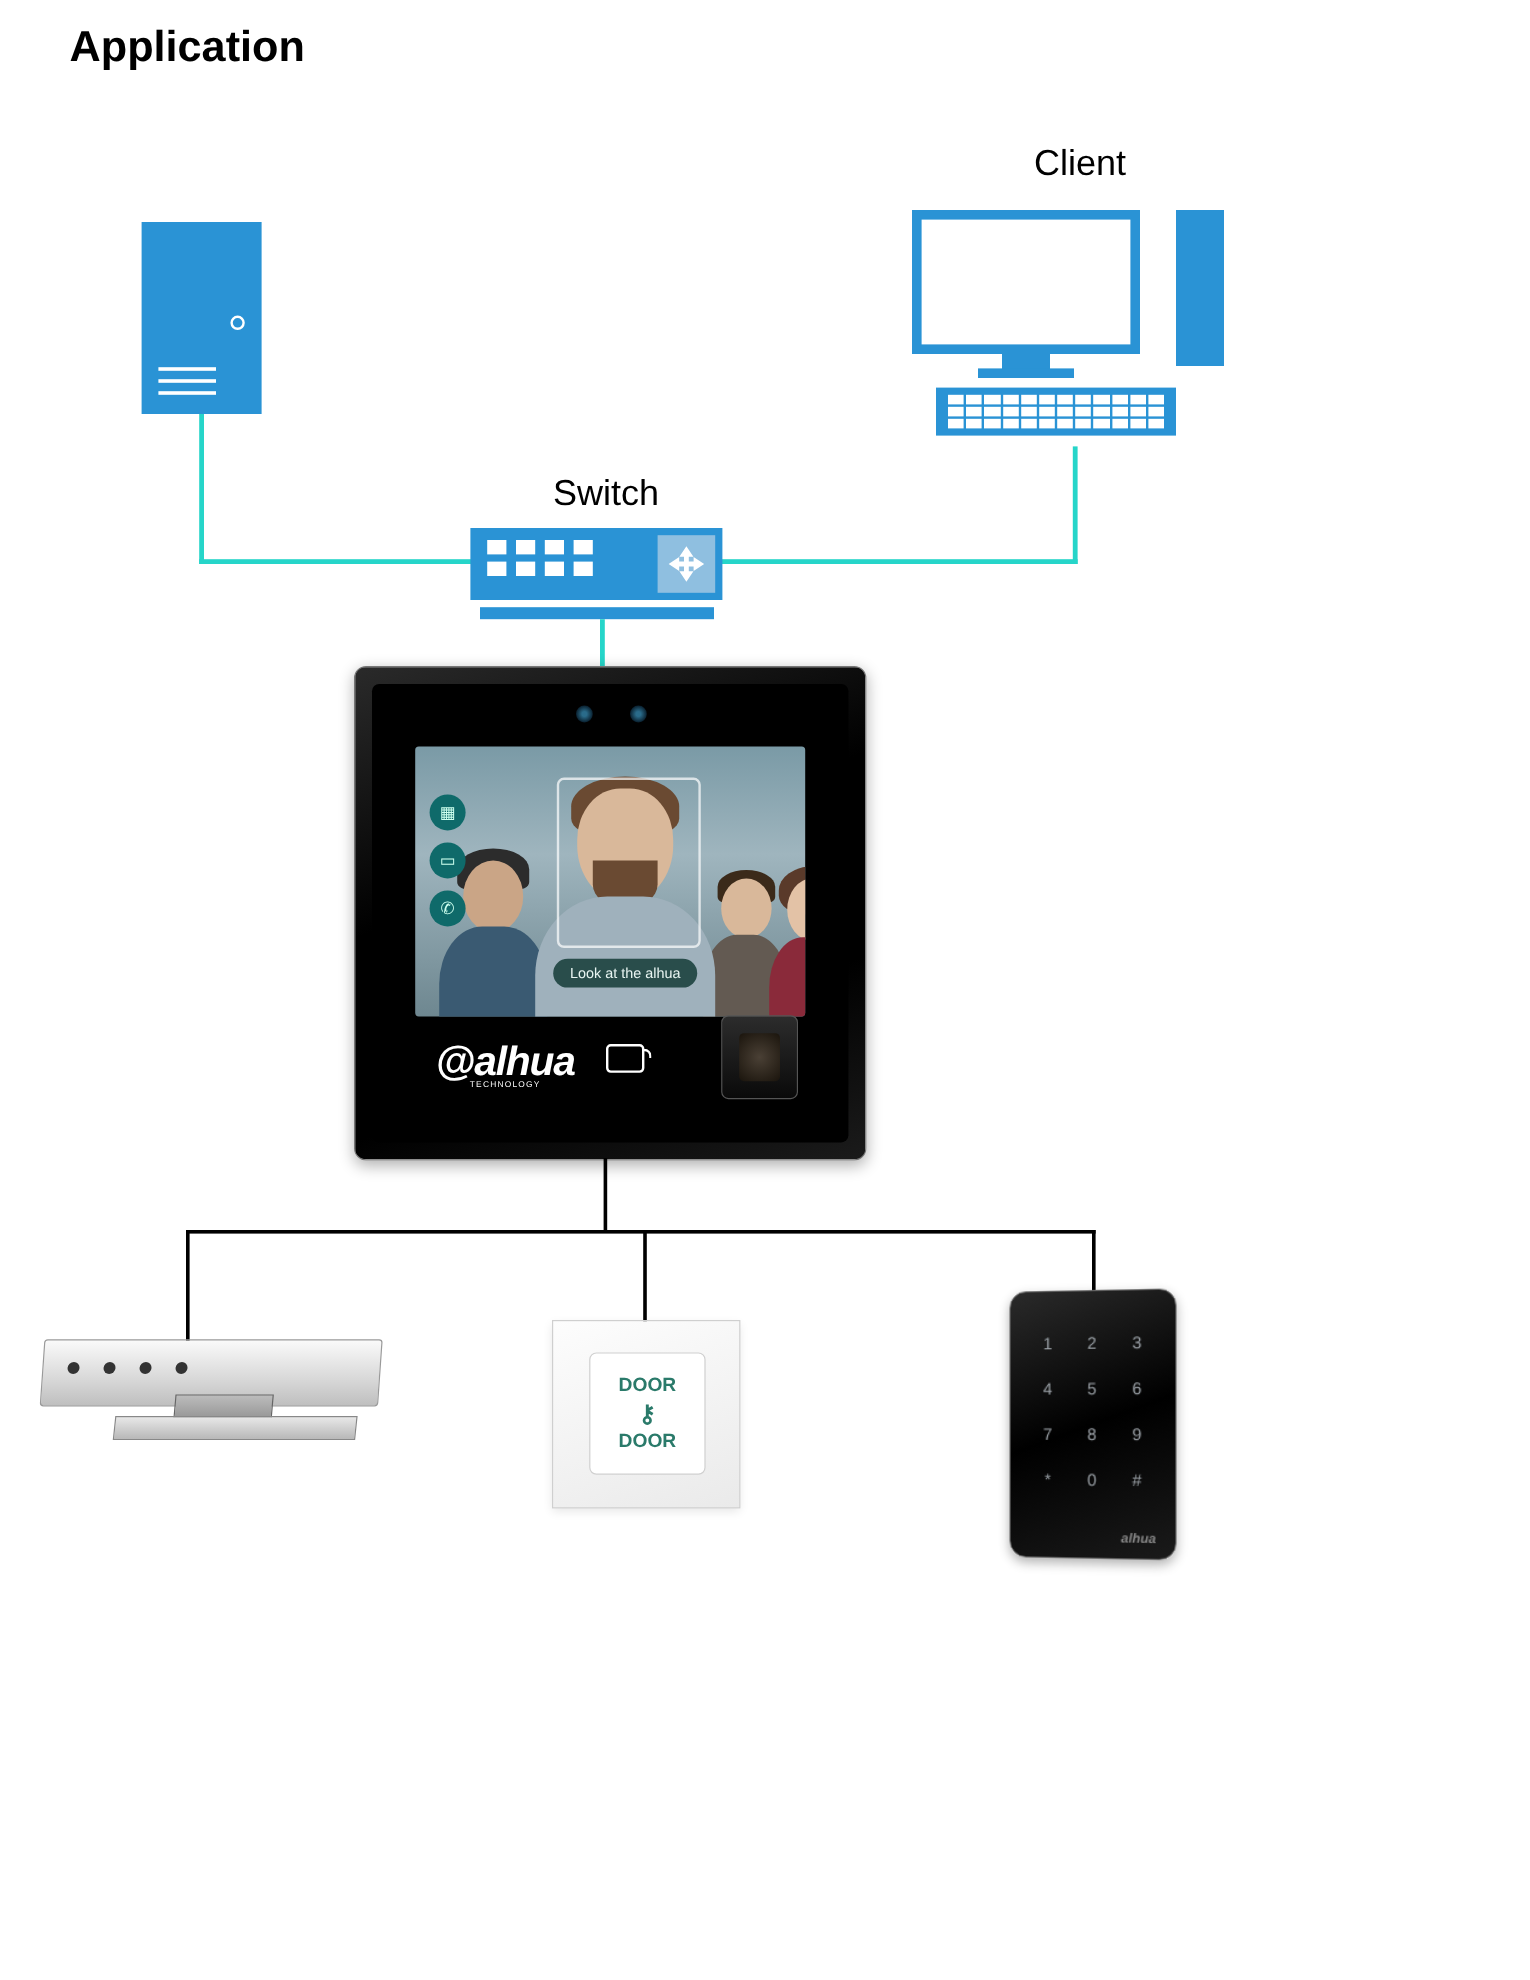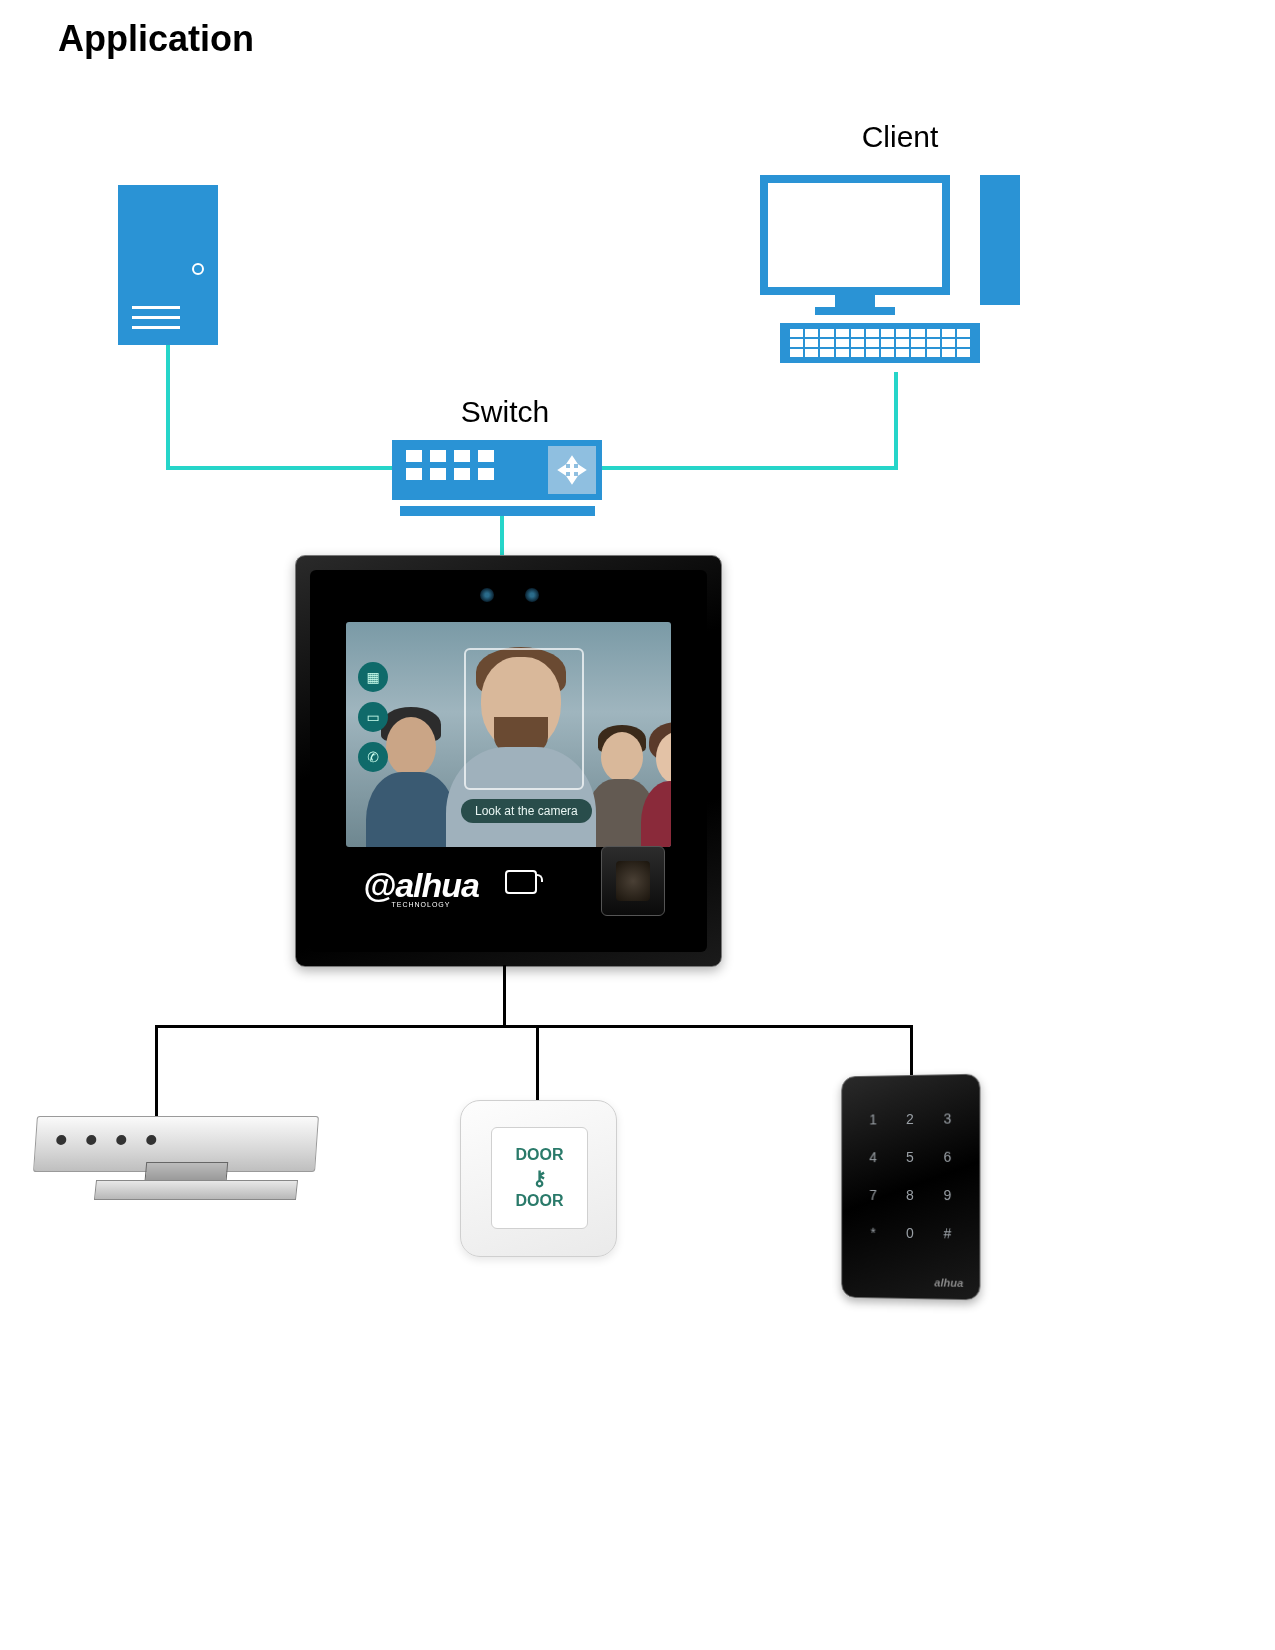--- a/index.html
+++ b/index.html
@@ -344,21 +344,21 @@
   }
   
   .exitbtn {
     position: absolute;
     left: 460px;
     top: 1100px;
     width: 155px;
     height: 155px;
     background: linear-gradient(160deg,#fdfdfd,#eaeaea);
     border: 1px solid #cfcfcf;
-    border-radius: 20px;
+    border-radius: 0;
     box-shadow: 0 3px 8px rgba(0,0,0,0.1);
   }
   .exitbtn-inner {
     position:absolute; left:30px; top:26px; width:95px; height:100px;
     background:#fff;
     border:1px solid #d0d0d0;
     border-radius:6px;
     display:flex; flex-direction:column; align-items:center; justify-content:center;
     color:#2a7a6a;
     font-weight:700;
@@ -527,21 +527,21 @@
               <div class="hair"></div>
               <div class="head"></div>
               <div class="beard"></div>
               <div class="body"></div>
             </div>
         </div>
         <div class="face-frame"></div>
         <div class="screen-btn sb1">▦</div>
         <div class="screen-btn sb2">▭</div>
         <div class="screen-btn sb3">✆</div>
-        <div class="screen-msg">Look at the camera</div>
+        <div class="screen-msg">Look at the alhua</div>
       </div>
 
       <div class="terminal-logo">
         <span class="big" style="color:#fff;">@</span><span class="big">alhua</span>
         <span class="sub">TECHNOLOGY</span>
       </div>
       <div class="card-icon"></div>
       <div class="fp-reader"></div>
     </div>
   </div>

